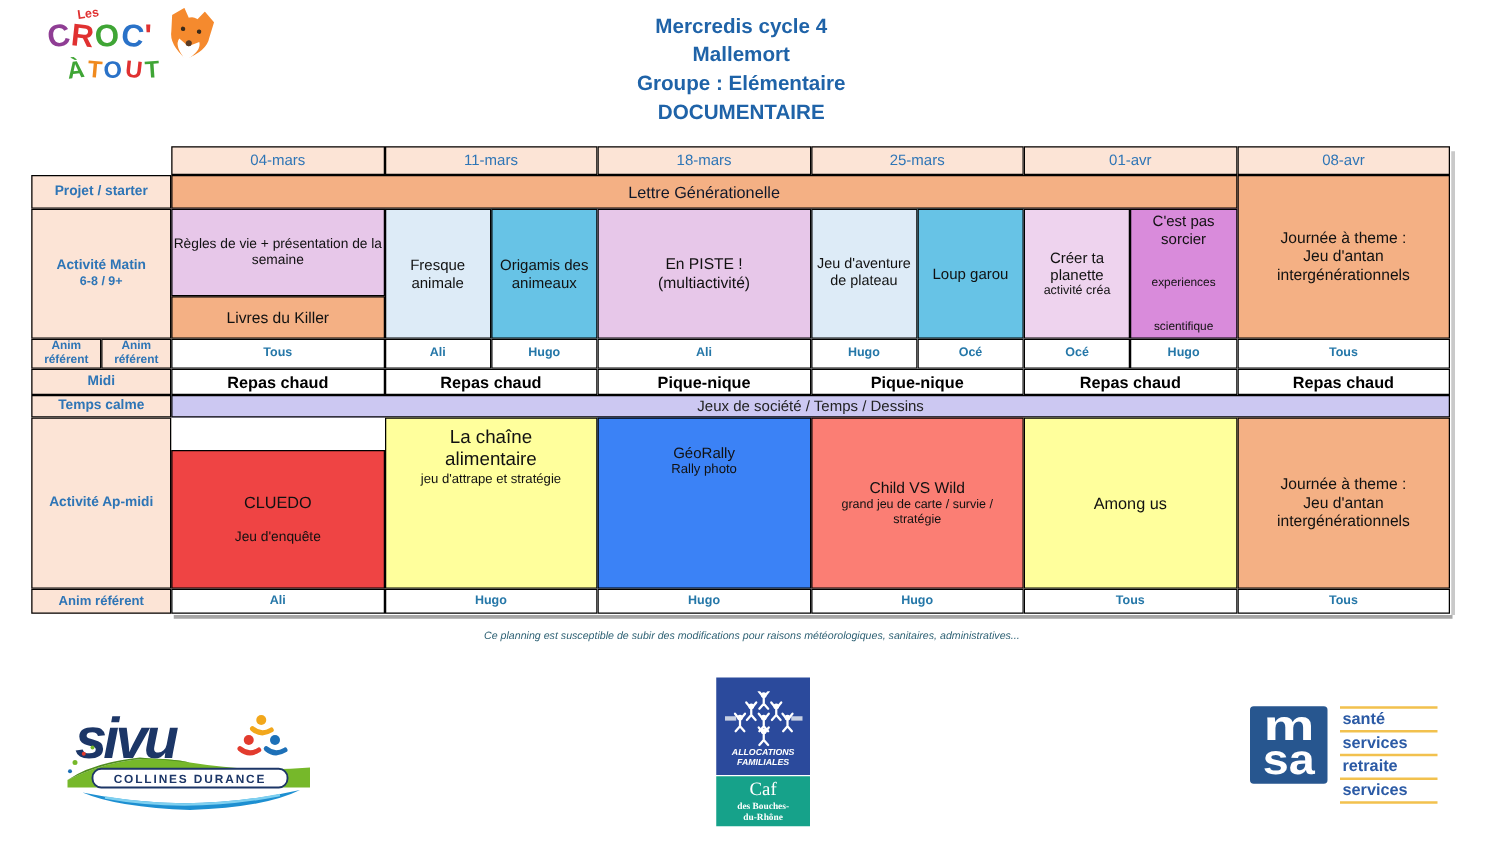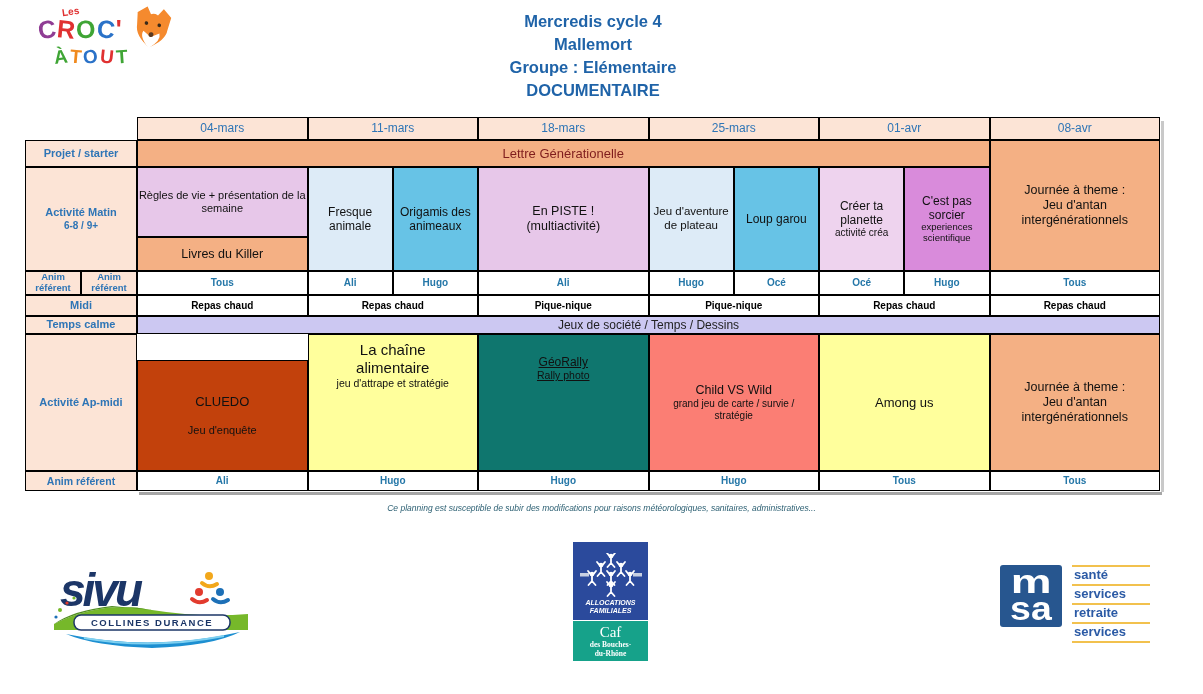--- a/index.html
+++ b/index.html
@@ -32,31 +32,31 @@
   .planning{position:absolute;left:25px;top:117px;display:grid;
     grid-template-columns:56px 56px repeat(12,85.25px);
     grid-template-rows:23px 27px 70px 34px 24px 21px 18px 137px 20px;}
   .cell{box-sizing:border-box;border:1px solid #000;display:flex;flex-direction:column;
         align-items:center;justify-content:center;text-align:center;overflow:hidden;
         font-size:12px;color:#111;line-height:1.2;}
   .corner{border:none;background:#fff;}
   .bg-peach{background:#FCE4D6;} .bg-orange{background:#F4B084;}
   .bg-plum{background:#E7C7E9;}  .bg-lblue{background:#DDEBF7;}
   .bg-sblue{background:#67C3E6;} .bg-pink{background:#EED3EE;}
-  .bg-orchid{background:#D98BDB;}.bg-yellow{background:#c2410c;margin-top:26px;}
-  .bg-pyellow{background:#FFFF9C;}.bg-green{background:#0f766e;text-decoration:underline;}
+  .bg-orchid{background:#D98BDB;gap:24px;}.bg-yellow{background:#ef4444;margin-top:26px;}
+  .bg-pyellow{background:#FFFF9C;}.bg-green{background:#3b82f6;}
   .bg-salmon{background:#FB7E74;}.bg-lav{background:#CCC8F2;}
   .bg-white{background:#fff;}
   .t-date{color:#2E75B6;font-size:12px;}
   .t-label{color:#2E75B6;font-weight:bold;font-size:11px;line-height:1.2;}
   .t-label-sm{color:#2E75B6;font-weight:bold;font-size:9.5px;line-height:1.15;}
   .t-anim{color:#2577A8;font-weight:bold;font-size:10px;}
-  .t-midi{color:#000;font-weight:bold;font-size:10px;}
+  .t-midi{color:#000;font-weight:bold;font-size:13px;}
   .t-band{color:#222;font-size:12px;}
-  .t-navy{color:#7f1d1d;font-size:13px;}
+  .t-navy{color:#0f172a;font-size:13px;}
   .big{font-size:15px;} .mid{font-size:13px;}
   .sub{font-size:10.5px;} .sub10{font-size:10px;} .sub9{font-size:9.5px;line-height:1.15;}
   .topalign{justify-content:flex-start;padding-top:6px;}
   .topalign2{justify-content:flex-start;padding-top:20px;}
   .gap14>*{margin:7px 0;}
   .shadow-b{position:absolute;left:139px;top:492px;width:1023px;height:3px;background:#A6A6A6;}
   .shadow-r{position:absolute;left:1161px;top:121px;width:3px;height:371px;background:#C9C9C9;}
 
   
   .footnote{position:absolute;left:0;top:503px;width:1203px;text-align:center;

